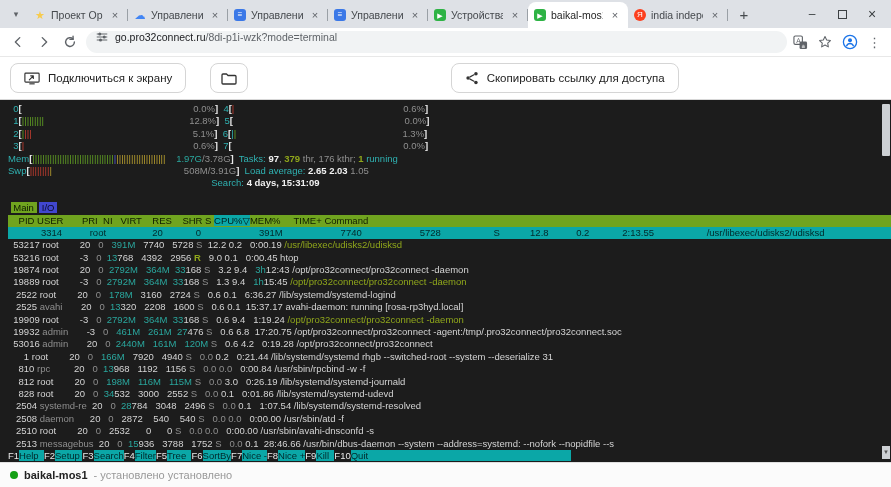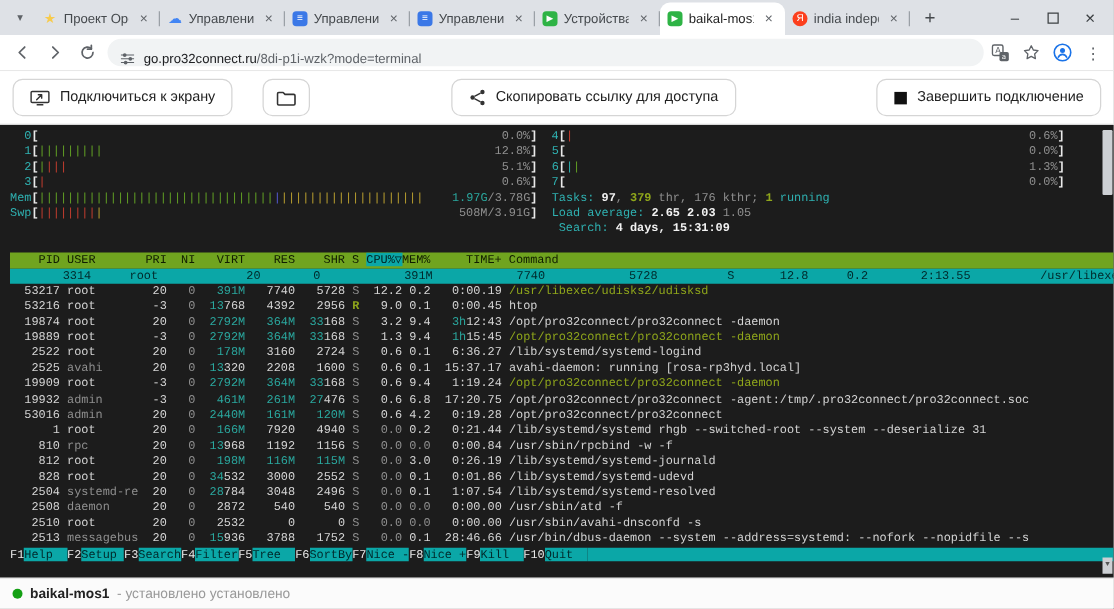--- a/index.html
+++ b/index.html
@@ -22,35 +22,35 @@
   .tab .t-title{flex:1; overflow:hidden; white-space:nowrap;}
   .tab .t-close{flex:none; width:14px; height:14px; display:flex; align-items:center; justify-content:center; color:#5f6368; font-size:11px; border-radius:50%;}
   .newtab{width:24px; height:24px; margin:0 0 2px 4px; display:flex; align-items:center; justify-content:center; color:#45494d; font-size:15px; border-radius:50%;}
   .wincontrols{margin-left:auto; display:flex; align-items:center; height:28px;}
   .wc{width:30px; height:28px; display:flex; align-items:center; justify-content:center; color:#3c4043; font-size:12px;}
   .wc .box{width:9px; height:9px; border:1.2px solid #3c4043; display:inline-block;}
 
   
   .navbar{height:29px; background:#fff; display:flex; align-items:center; padding:0 8px; gap:6px; flex:none; border-bottom:1px solid #e8e8e8;}
   .navbtn{width:20px; height:20px; display:flex; align-items:center; justify-content:center; flex:none;}
-  .omnibox{flex:1; height:22px; background:#f1f3f4; border-radius:11px; display:flex; align-items:flex-end; padding:0 10px; gap:7px; font-size:10.5px; overflow:hidden;}
+  .omnibox{flex:1; height:22px; background:#f1f3f4; border-radius:11px; display:flex; align-items:flex-start; padding:0 10px; gap:7px; font-size:10.5px; overflow:hidden;}
   .omnibox .host{color:#202124;} .omnibox .path{color:#5f6368;}
   .nav-right{display:flex; align-items:center; gap:10px; padding-right:2px;}
   .kebab{color:#5f6368; font-size:13px;}
 
   
   .page-toolbar{height:43px; background:#fff; display:flex; align-items:center; padding:0 10px; flex:none; border-bottom:1px solid #d7d7d7;}
   .pt-left{display:flex; align-items:center; gap:24px;}
   .btn{display:flex; align-items:center; gap:8px; border:1px solid #d5d5d5; border-radius:8px; height:30px; padding:0 13px; font-size:11.5px; color:#222; background:#fff; white-space:nowrap;}
   .btn.icon-only{padding:0 10px;}
   .pt-center{margin:0 auto;}
 
   
   .terminal{height:362px; background:var(--term_bg); position:relative; flex:none; overflow:hidden;
-    font-family:Liberation Mono, monospace; font-size:9.5px; line-height:12.4px; color:var(--fg);}
+    font-family:Liberation Sans, sans-serif; font-size:9.5px; line-height:12.4px; color:var(--fg);}
   .term-content{padding:3px 0 0 8px;}
   .t-line{height:12.4px; white-space:pre; overflow:hidden;}
   .c-cyan{color:var(--cyan);} .c-dim{color:var(--dim);} .c-fg{color:var(--fg);}
   .c-num{color:var(--num);} .c-brk{color:#eaeaea; font-weight:bold;}
   .c-bwhite{color:#f2f2f2; font-weight:bold;}
   .c-tgreen{color:var(--text_green);} .c-btgreen{color:var(--text_green); font-weight:bold;}
   .c-g{color:var(--bar_green);} .c-r{color:var(--bar_red);} .c-b{color:var(--bar_blue);}
   .c-y{color:var(--bar_yellow);} .c-c{color:var(--cyan);}
   .ht-main{background:var(--hgreen); color:#0e1a00;}
   .ht-io{background:var(--io_blue); color:#0a0a2a;}
@@ -201,38 +201,33 @@
       <button class="btn">
         <svg width="14" height="14" viewBox="0 0 16 16">
             <circle cx="12.5" cy="3" r="2" fill="#333"></circle>
             <circle cx="3.5" cy="8" r="2" fill="#333"></circle>
             <circle cx="12.5" cy="13" r="2" fill="#333"></circle>
             <path d="M5.2 7 L10.8 4 M5.2 9 L10.8 12" stroke="#333" stroke-width="1.3"></path>
           </svg>
         <span>Скопировать ссылку для доступа</span>
       </button>
     </div>
-    <button class="btn">
-      <svg width="11" height="11" viewBox="0 0 11 11">
-          <rect x="0.5" y="0.5" width="10" height="10" fill="#111"></rect>
-        </svg>
-      <span>Завершить подключение</span>
-    </button>
   </div>
 
   <div class="terminal">
     <div class="term-content" id="term-content">
         <div class="t-line"><span class="c-cyan">  0</span><span class="c-brk">[</span><span>                                                                 </span><span class="c-dim">0.0%</span><span class="c-brk">]</span><span class="c-cyan">  4</span><span class="c-brk">[</span><span class="c-r">|</span><span>                                                                </span><span class="c-dim">0.6%</span><span class="c-brk">]</span></div>
         <div class="t-line"><span class="c-cyan">  1</span><span class="c-brk">[</span><span class="c-g">|||||||||</span><span>                                                       </span><span class="c-dim">12.8%</span><span class="c-brk">]</span><span class="c-cyan">  5</span><span class="c-brk">[</span><span>                                                                 </span><span class="c-dim">0.0%</span><span class="c-brk">]</span></div>
         <div class="t-line"><span class="c-cyan">  2</span><span class="c-brk">[</span><span class="c-g">|</span><span class="c-r">|||</span><span>                                                             </span><span class="c-dim">5.1%</span><span class="c-brk">]</span><span class="c-cyan">  6</span><span class="c-brk">[</span><span class="c-c">|</span><span class="c-g">|</span><span>                                                               </span><span class="c-dim">1.3%</span><span class="c-brk">]</span></div>
         <div class="t-line"><span class="c-cyan">  3</span><span class="c-brk">[</span><span class="c-r">|</span><span>                                                                </span><span class="c-dim">0.6%</span><span class="c-brk">]</span><span class="c-cyan">  7</span><span class="c-brk">[</span><span>                                                                 </span><span class="c-dim">0.0%</span><span class="c-brk">]</span></div>
         <div class="t-line"><span class="c-cyan">Mem</span><span class="c-brk">[</span><span class="c-g">|||||||||||||||||||||||||||||||||</span><span class="c-b">|</span><span class="c-y">||||||||||||||||||||</span><span>    </span><span class="c-num">1.97G</span><span class="c-dim">/3.78G</span><span class="c-brk">]</span><span>  </span><span class="c-cyan">Tasks: </span><span class="c-bwhite">97</span><span class="c-dim">, </span><span class="c-btgreen">379</span><span class="c-dim"> thr, </span><span class="c-dim">176 kthr; </span><span class="c-btgreen">1</span><span class="c-cyan"> running</span></div>
         <div class="t-line"><span class="c-cyan">Swp</span><span class="c-brk">[</span><span class="c-r">||||||||</span><span class="c-y">|</span><span>                                                  </span><span class="c-dim">508M</span><span class="c-dim">/3.91G</span><span class="c-brk">]</span><span>  </span><span class="c-cyan">Load average: </span><span class="c-bwhite">2.65 </span><span class="c-bwhite">2.03 </span><span class="c-dim">1.05</span></div>
         <div class="t-line"><span>                                                                             </span><span class="c-cyan">Search: </span><span class="c-bwhite">4 days, 15:31:09</span></div>
         <div class="t-line"> </div>
+        <div class="t-line"><span> </span><span class="ht-main"> Main </span><span> </span><span class="ht-io"> I/O </span></div>
         <div class="t-line hdr"><span>    PID USER       PRI  NI   VIRT    RES    SHR S </span><span class="hdr-sort">CPU%▽</span><span>MEM%     TIME+ Command                                                                      </span></div>
         <div class="t-line sel"><span class="c-fg">   3314 </span><span class="c-fg">root      </span><span class="c-fg">  20</span><span class="c-dim">   0</span><span>   </span><span class="c-num">391M</span><span>   </span><span class="c-fg">7740</span><span>   </span><span class="c-fg">5728</span><span> </span><span class="c-dim">S</span><span class="c-fg">  12.8</span><span class="c-fg"> 0.2</span><span class="c-fg">   2:13.55</span><span> </span><span class="c-fg">/usr/libexec/udisks2/udisksd</span></div>
         <div class="t-line"><span class="c-fg">  53217 </span><span class="c-fg">root      </span><span class="c-fg">  20</span><span class="c-dim">   0</span><span>   </span><span class="c-num">391M</span><span>   </span><span class="c-fg">7740</span><span>   </span><span class="c-fg">5728</span><span> </span><span class="c-dim">S</span><span class="c-fg">  12.2</span><span class="c-fg"> 0.2</span><span class="c-fg">   0:00.19</span><span> </span><span class="c-tgreen">/usr/libexec/udisks2/udisksd</span></div>
         <div class="t-line"><span class="c-fg">  53216 </span><span class="c-fg">root      </span><span class="c-fg">  -3</span><span class="c-dim">   0</span><span>  </span><span class="c-num">13</span><span class="c-fg">768</span><span>   </span><span class="c-fg">4392</span><span>   </span><span class="c-fg">2956</span><span> </span><span class="c-btgreen">R</span><span class="c-fg">   9.0</span><span class="c-fg"> 0.1</span><span class="c-fg">   0:00.45</span><span> </span><span class="c-fg">htop</span></div>
         <div class="t-line"><span class="c-fg">  19874 </span><span class="c-fg">root      </span><span class="c-fg">  20</span><span class="c-dim">   0</span><span>  </span><span class="c-num">2792M</span><span>   </span><span class="c-num">364M</span><span>  </span><span class="c-num">33</span><span class="c-fg">168</span><span> </span><span class="c-dim">S</span><span class="c-fg">   3.2</span><span class="c-fg"> 9.4</span><span>   </span><span class="c-num">3h</span><span class="c-fg">12:43</span><span> </span><span class="c-fg">/opt/pro32connect/pro32connect -daemon</span></div>
         <div class="t-line"><span class="c-fg">  19889 </span><span class="c-fg">root      </span><span class="c-fg">  -3</span><span class="c-dim">   0</span><span>  </span><span class="c-num">2792M</span><span>   </span><span class="c-num">364M</span><span>  </span><span class="c-num">33</span><span class="c-fg">168</span><span> </span><span class="c-dim">S</span><span class="c-fg">   1.3</span><span class="c-fg"> 9.4</span><span>   </span><span class="c-num">1h</span><span class="c-fg">15:45</span><span> </span><span class="c-tgreen">/opt/pro32connect/pro32connect -daemon</span></div>
         <div class="t-line"><span class="c-fg">   2522 </span><span class="c-fg">root      </span><span class="c-fg">  20</span><span class="c-dim">   0</span><span>   </span><span class="c-num">178M</span><span>   </span><span class="c-fg">3160</span><span>   </span><span class="c-fg">2724</span><span> </span><span class="c-dim">S</span><span class="c-fg">   0.6</span><span class="c-fg"> 0.1</span><span class="c-fg">   6:36.27</span><span> </span><span class="c-fg">/lib/systemd/systemd-logind</span></div>
         <div class="t-line"><span class="c-fg">   2525 </span><span class="c-dim">avahi     </span><span class="c-fg">  20</span><span class="c-dim">   0</span><span>  </span><span class="c-num">13</span><span class="c-fg">320</span><span>   </span><span class="c-fg">2208</span><span>   </span><span class="c-fg">1600</span><span> </span><span class="c-dim">S</span><span class="c-fg">   0.6</span><span class="c-fg"> 0.1</span><span class="c-fg">  15:37.17</span><span> </span><span class="c-fg">avahi-daemon: running [rosa-rp3hyd.local]</span></div>
         <div class="t-line"><span class="c-fg">  19909 </span><span class="c-fg">root      </span><span class="c-fg">  -3</span><span class="c-dim">   0</span><span>  </span><span class="c-num">2792M</span><span>   </span><span class="c-num">364M</span><span>  </span><span class="c-num">33</span><span class="c-fg">168</span><span> </span><span class="c-dim">S</span><span class="c-fg">   0.6</span><span class="c-fg"> 9.4</span><span class="c-fg">   1:19.24</span><span> </span><span class="c-tgreen">/opt/pro32connect/pro32connect -daemon</span></div>
         <div class="t-line"><span class="c-fg">  19932 </span><span class="c-dim">admin     </span><span class="c-fg">  -3</span><span class="c-dim">   0</span><span>   </span><span class="c-num">461M</span><span>   </span><span class="c-num">261M</span><span>  </span><span class="c-num">27</span><span class="c-fg">476</span><span> </span><span class="c-dim">S</span><span class="c-fg">   0.6</span><span class="c-fg"> 6.8</span><span class="c-fg">  17:20.75</span><span> </span><span class="c-fg">/opt/pro32connect/pro32connect -agent:/tmp/.pro32connect/pro32connect.soc</span></div>

